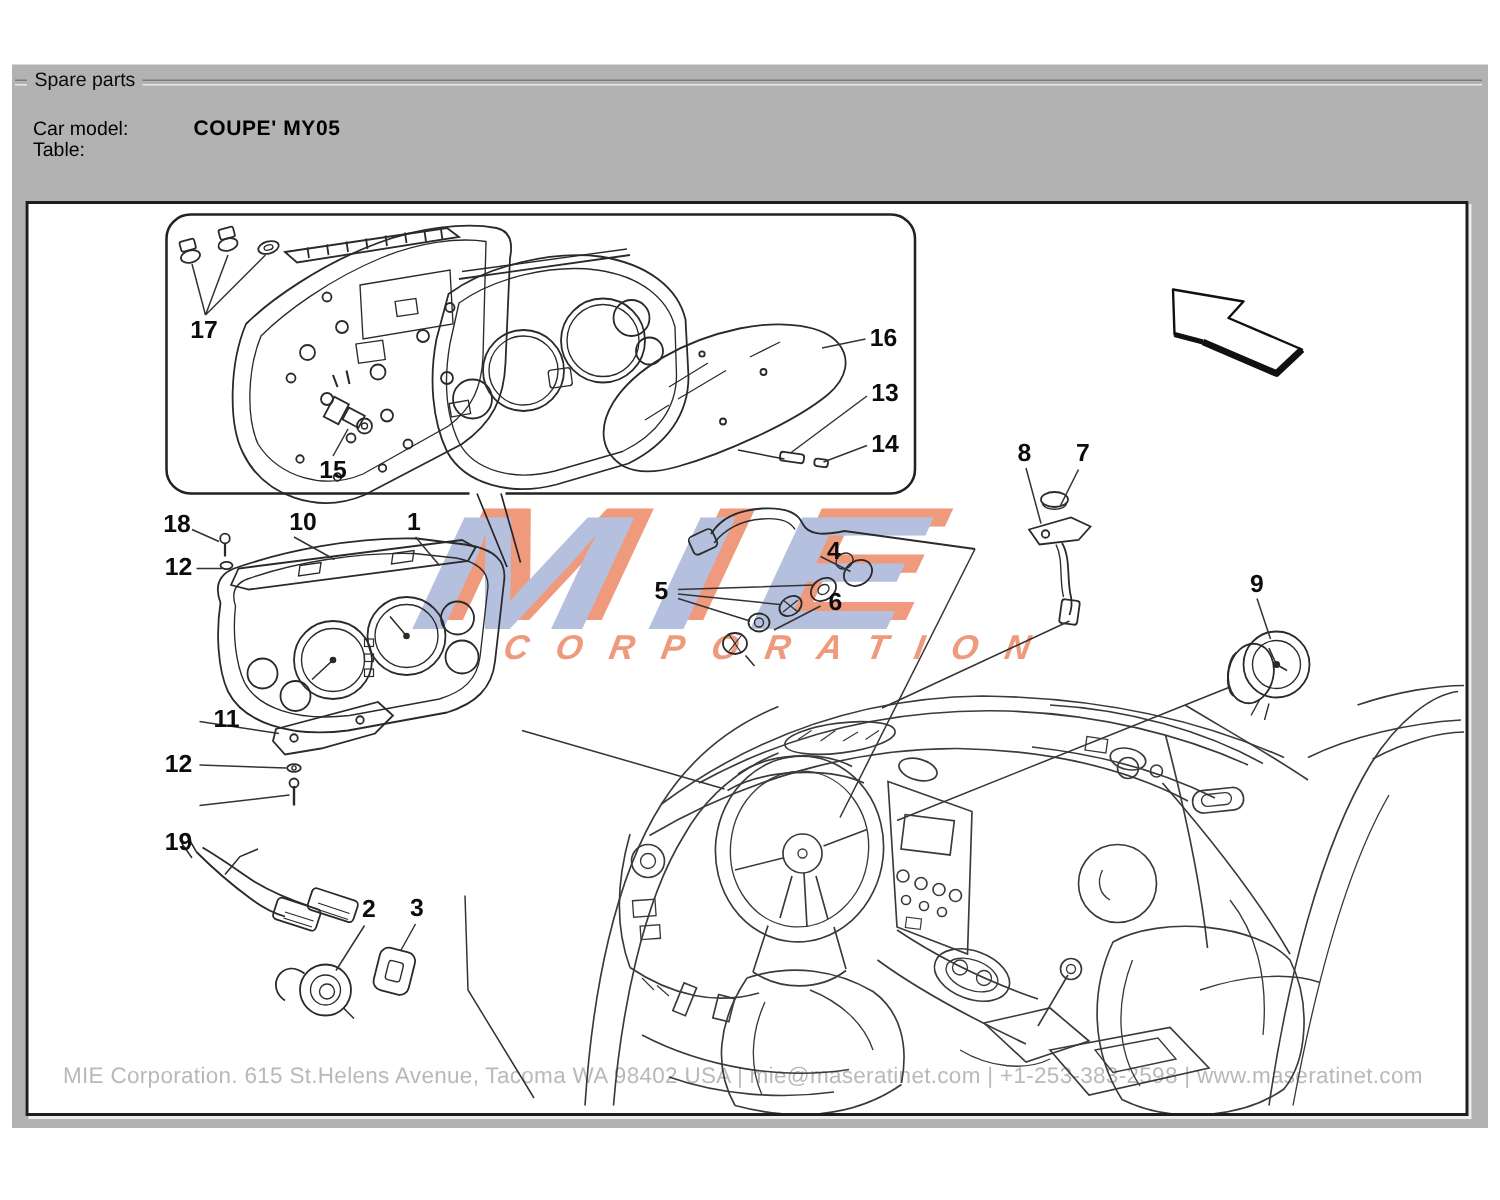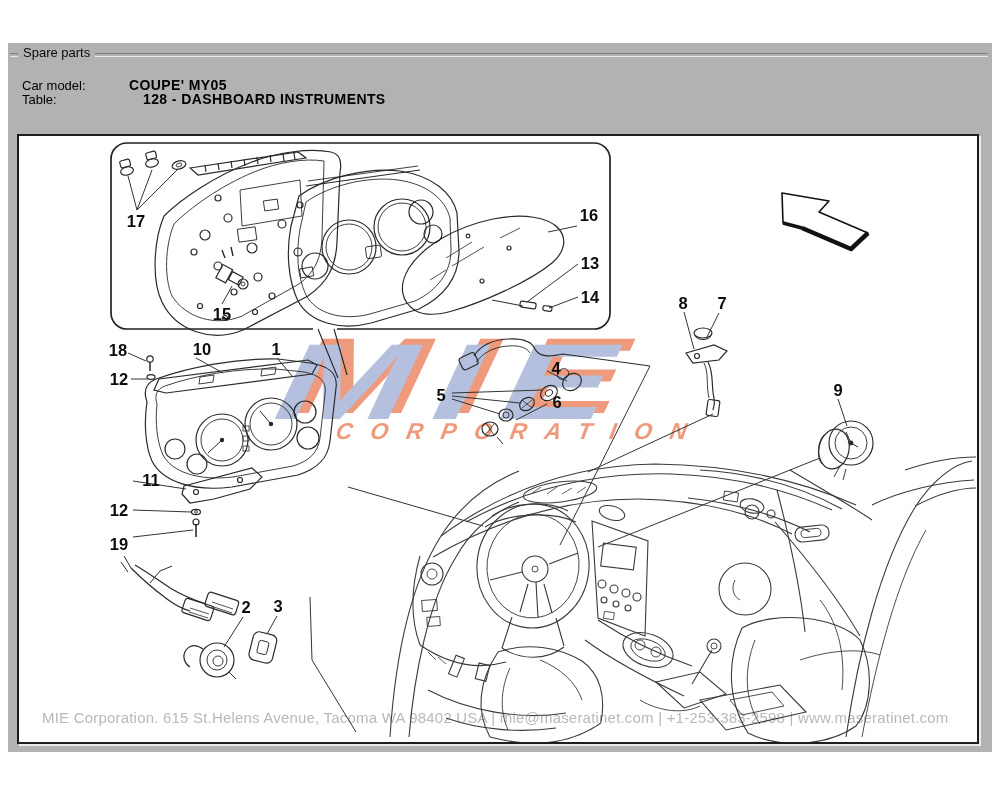--- a/index.html
+++ b/index.html
@@ -32,21 +32,20 @@
 </style>
 </head>
 <body>
 
 <div id="panel" class="abs">
   <div id="groupline" class="abs"></div>
   <span id="legend" class="abs">Spare parts</span>
   <span id="f1l" class="abs flabel">Car model:</span>
   <span id="f1v" class="abs fvalue">COUPE' MY05</span>
   <span id="f2l" class="abs flabel">Table:</span>
-  <span id="f2v" class="abs fvalue">128 - DASHBOARD INSTRUMENTS</span>
 
   <div id="canvas" class="abs">
     <div id="canvas-inner" class="abs">
 
       <div id="wm-mie" class="abs">MIE</div>
       <div id="wm-corp" class="abs">CORPORATION</div>
       <div id="footer" class="abs">MIE Corporation. 615 St.Helens Avenue, Tacoma WA 98402 USA  |  mie@maseratinet.com  |  +1-253-383-2598  |  www.maseratinet.com</div>
 
       <svg id="artwork" class="abs" width="1000" height="800" viewBox="0 0 1000 800">
 
@@ -333,30 +332,30 @@
         <g>
           <path d="M782,193 L829,201 L819,212 L868,233 L851,249 L802,228 L783,223 Z" fill="#ffffff" stroke="#111" stroke-width="1.6" stroke-linejoin="round"></path>
           <path d="M802,228 L851,249 L868,233" fill="none" stroke="#111" stroke-width="4.5" stroke-linejoin="round"></path>
           <path d="M783,223 L802,228" fill="none" stroke="#111" stroke-width="3.5"></path>
         </g>
       </svg>
 
       <div id="callouts" class="abs">
           <span class="callout" style="left: 136px; top: 221px;">17</span>
           <span class="callout" style="left: 222px; top: 314px;">15</span>
-          <span class="callout" style="left: 589px; top: 215px;">16</span>
+          <span class="callout" style="left: 589px; top: 226px;">16</span>
           <span class="callout" style="left: 590px; top: 263px;">13</span>
           <span class="callout" style="left: 590px; top: 297px;">14</span>
           <span class="callout" style="left: 118px; top: 350px;">18</span>
           <span class="callout" style="left: 119px; top: 379px;">12</span>
           <span class="callout" style="left: 190px; top: 349px; margin-left: 12px;">10</span>
           <span class="callout" style="left: 276px; top: 349px;">1</span>
           <span class="callout" style="left: 119px; top: 480px; margin-left: 32px;">11</span>
           <span class="callout" style="left: 119px; top: 510px;">12</span>
-          <span class="callout" style="left: 119px; top: 544px;">19</span>
+          <span class="callout" style="left: 119px; top: 562px;">19</span>
           <span class="callout" style="left: 556px; top: 368px;">4</span>
           <span class="callout" style="left: 441px; top: 395px;">5</span>
           <span class="callout" style="left: 557px; top: 402px;">6</span>
           <span class="callout" style="left: 683px; top: 303px;">8</span>
           <span class="callout" style="left: 722px; top: 303px;">7</span>
           <span class="callout" style="left: 838px; top: 390px;">9</span>
           <span class="callout" style="left: 246px; top: 607px;">2</span>
           <span class="callout" style="left: 278px; top: 606px;">3</span>
         </div>
     </div>

